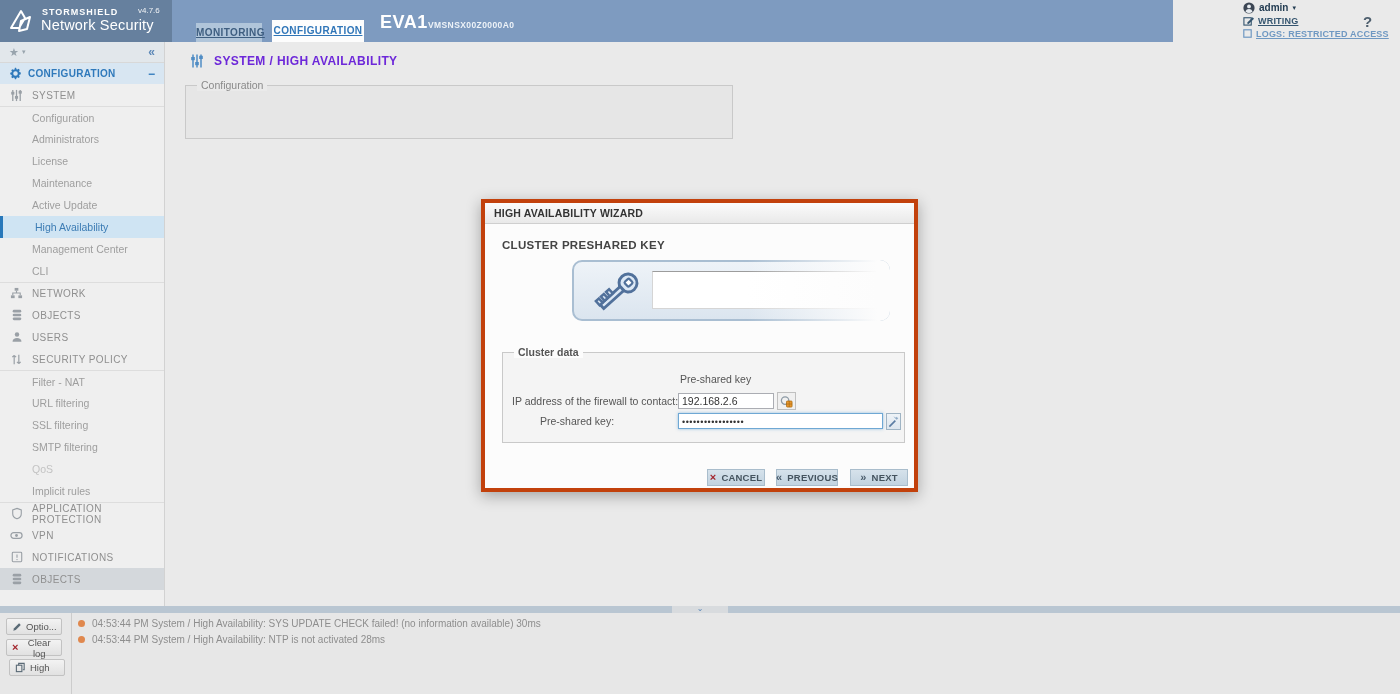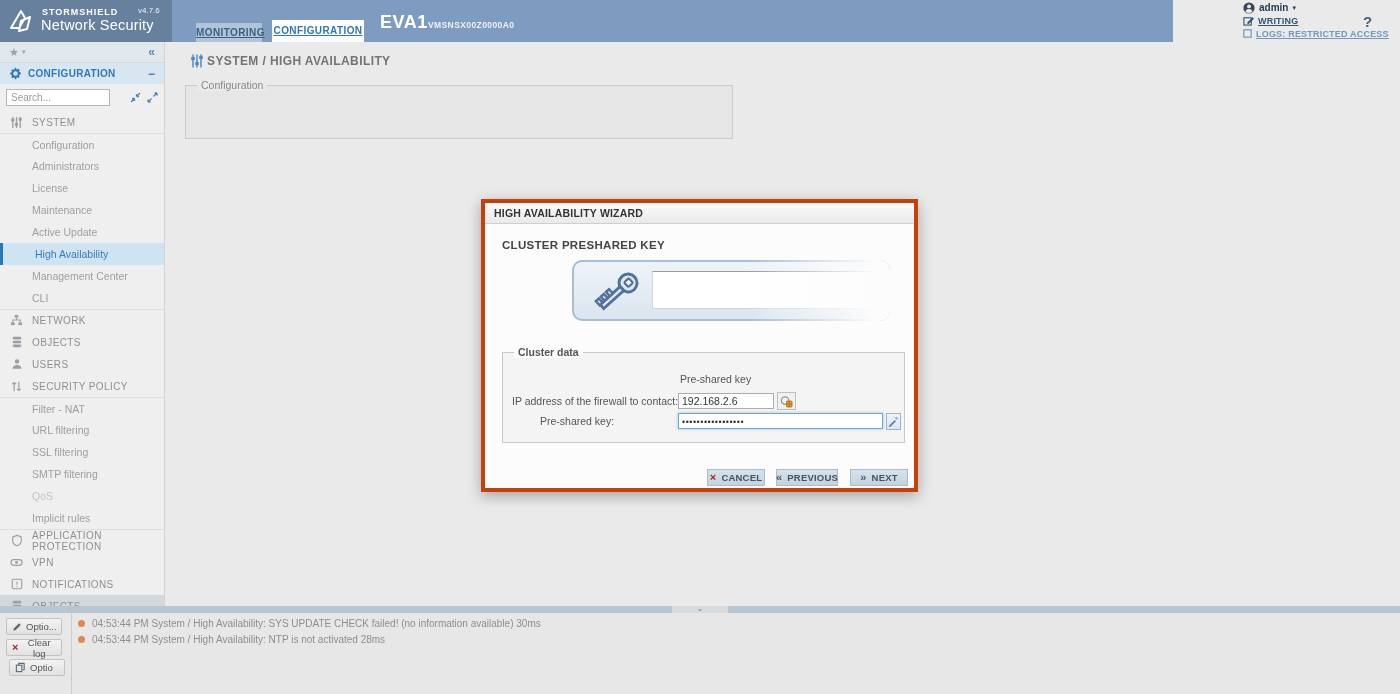--- a/index.html
+++ b/index.html
@@ -45,21 +45,21 @@
   .mrow .micon { width:15px; display:flex; justify-content:center; margin-right:8px; color:#9aa0a6; flex:0 0 15px; }
   .sec-label { font-size:10px; color:#8f8f8f; letter-spacing:.4px; }
   .item-label { font-size:10.5px; color:#9e9e9e; margin-left:23px; }
   .mrow.divider { border-top:1px solid #dddddd; }
   .mrow.selected { background:#cfe4f3; border-left:3px solid #2878ba; }
   .mrow.selected .item-label { color:#3c7cb4; }
   .mrow.hovered { background:#d4d8dc; }
   .mrow.disabled .item-label { color:#c3c3c3; }
 
   
-  .page-title { position:absolute; left:190px; top:54px; display:flex; align-items:center; gap:3px; color:#737373; }
+  .page-title { position:absolute; left:190px; top:54px; display:flex; align-items:center; gap:10px; color:#6d28d9; }
   .page-title-text { font-size:12px; font-weight:bold; letter-spacing:.4px; }
   .fieldset { position:absolute; border:1px solid #c9c9c9; }
   .fieldset-legend { position:absolute; top:-7px; left:11px; padding:0 4px; font-size:10.5px; color:#8a8a8a; background:#eaeaea; }
   .config-box { left:185px; top:85px; width:548px; height:54px; background:#e6e6e6; }
   .run-btn { position:absolute; left:235px; top:23px; height:20px; display:flex; align-items:center; gap:5px; padding:0 9px; background:linear-gradient(#ececec,#e0e0e0); border:1px solid #bcbcbc; font-size:10.5px; font-weight:bold; color:#4a4a4a; cursor:pointer; font-family:inherit; }
 
   
   .dialog { position:absolute; left:481px; top:199px; width:437px; height:293px; background:#fcfcfc; border:4px solid #c2410c; box-shadow:0 4px 14px rgba(0,0,0,.3); }
   .dialog-title { height:21px; background:linear-gradient(#fbfbfb,#e9e9e9); border-bottom:1px solid #cfcfcf; display:flex; align-items:center; padding:0 9px; font-size:10.5px; font-weight:bold; color:#333; letter-spacing:.2px; }
   .step-title { position:absolute; left:17px; top:36px; font-size:11.5px; font-weight:bold; color:#444; letter-spacing:.3px; }
@@ -161,35 +161,20 @@
     </div>
     <div class="config-row">
       <span>
         <svg width="13" height="13" viewBox="0 0 16 16">
             <path fill-rule="evenodd" fill="#2f79bb" d="M8 5.2a2.8 2.8 0 100 5.6 2.8 2.8 0 000-5.6zM14.5 9l-1.7.6c-.1.4-.2.7-.4 1l.8 1.6-1.3 1.3-1.6-.8c-.3.2-.6.3-1 .4L8.7 15H7.3l-.6-1.7c-.4-.1-.7-.2-1-.4l-1.6.8-1.3-1.3.8-1.6c-.2-.3-.3-.6-.4-1L1.5 9V7.2l1.7-.6c.1-.4.2-.7.4-1l-.8-1.6 1.3-1.3 1.6.8c.3-.2.6-.3 1-.4L7.3 1h1.4l.6 1.7c.4.1.7.2 1 .4l1.6-.8 1.3 1.3-.8 1.6c.2.3.3.6.4 1l1.7.6z"></path>
           </svg>
       </span>
       <span class="config-label">CONFIGURATION</span>
       <span class="config-minus">−</span>
     </div>
-    <div class="search-row">
-      <input class="search-input" placeholder="Search..." style="">
-      <span class="tree-tools">
-        <span>
-          <svg width="11" height="11" viewBox="0 0 11 11" stroke="#4b85bb" stroke-width="1.3" fill="none">
-              <path d="M10 1L6.5 4.5M6.5 4.5V2M6.5 4.5H9M1 10l3.5-3.5M4.5 6.5V9M4.5 6.5H2"></path>
-            </svg>
-        </span>
-        <span>
-          <svg width="11" height="11" viewBox="0 0 11 11" stroke="#4b85bb" stroke-width="1.3" fill="none">
-              <path d="M6.5 4.5L10 1M10 1H7.5M10 1v2.5M4.5 6.5L1 10M1 10h2.5M1 10V7.5"></path>
-            </svg>
-        </span>
-      </span>
-    </div>
     <div class="menu">
       <div class="mrow">
         <span class="micon">
           <svg width="13" height="13" viewBox="0 0 14 14">
               <g stroke="#9aa0a6" stroke-width="1.4">
                 <line x1="3" y1="1" x2="3" y2="13"></line>
                 <line x1="7" y1="1" x2="7" y2="13"></line>
                 <line x1="11" y1="1" x2="11" y2="13"></line>
               </g>
               <g fill="#9aa0a6">
@@ -426,21 +411,21 @@
       <span class="x-red">×</span>
       <span>Clear log</span>
     </button>
     <button class="log-btn b3">
       <span>
         <svg width="11" height="11" viewBox="0 0 12 12" fill="none" stroke="#5a6a76" stroke-width="1.2">
             <rect x="1.5" y="3.5" width="6" height="7"></rect>
             <path d="M4 3.5V1.5h6v7H8.5"></path>
           </svg>
       </span>
-      <span>Optio</span>
+      <span>High</span>
     </button>
     <div class="log-vdiv"></div>
     <div class="log-entry e1">
       <span class="log-dot"></span>
       <span class="log-text">04:53:44 PM System / High Availability: SYS UPDATE CHECK failed! (no information available) 30ms</span>
     </div>
     <div class="log-entry e2">
       <span class="log-dot"></span>
       <span class="log-text">04:53:44 PM System / High Availability: NTP is not activated 28ms</span>
     </div>

